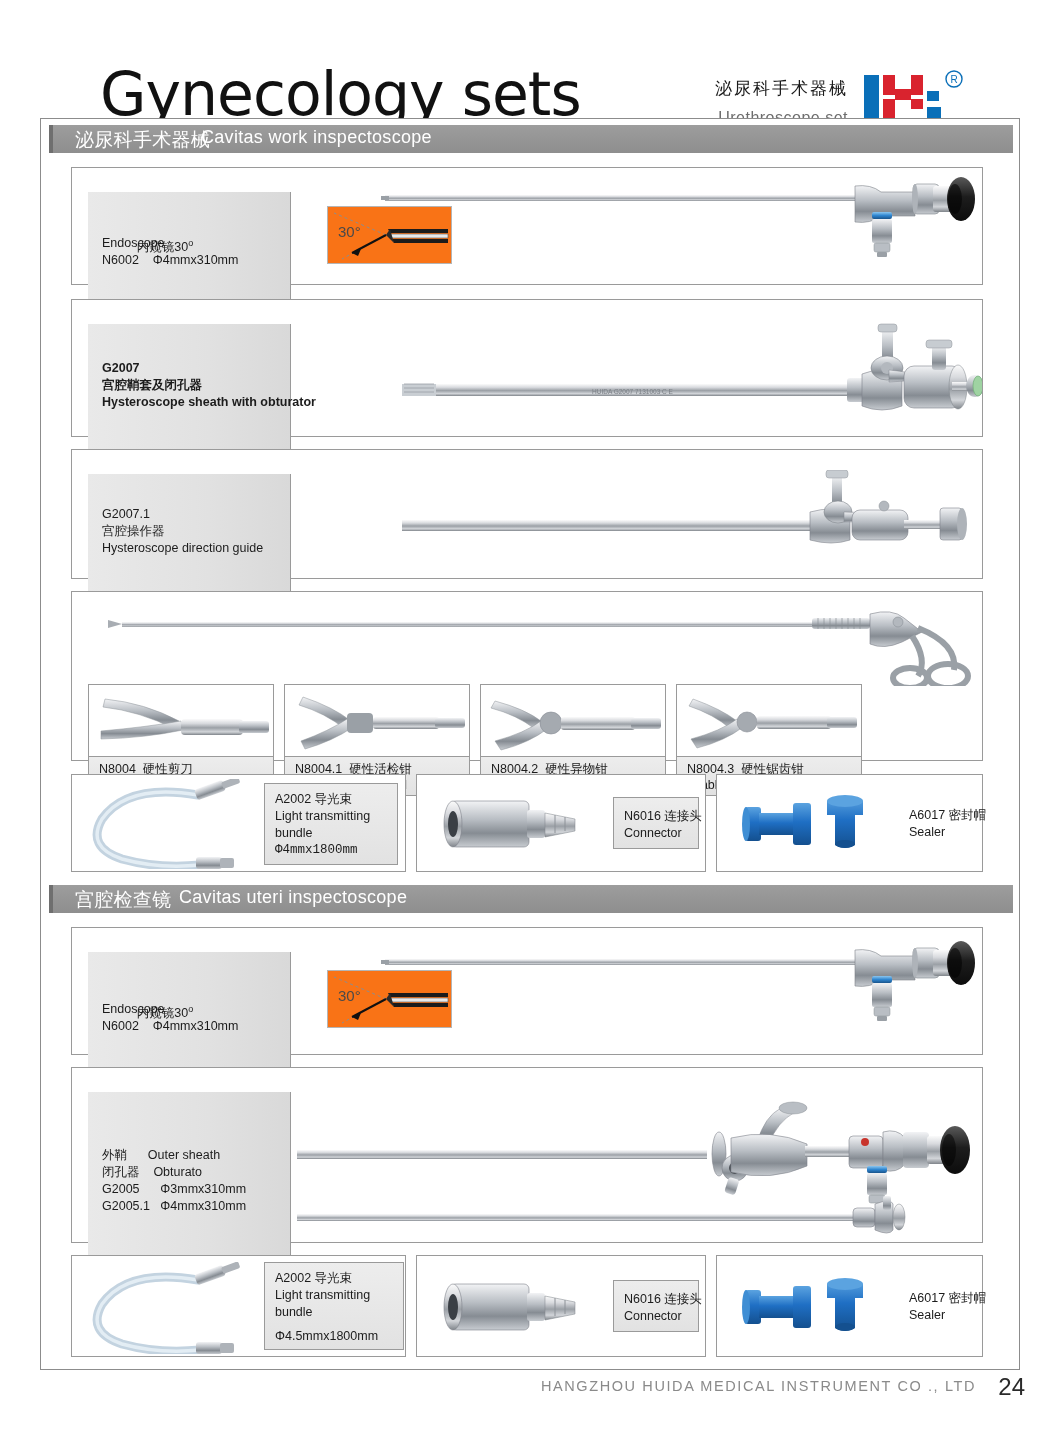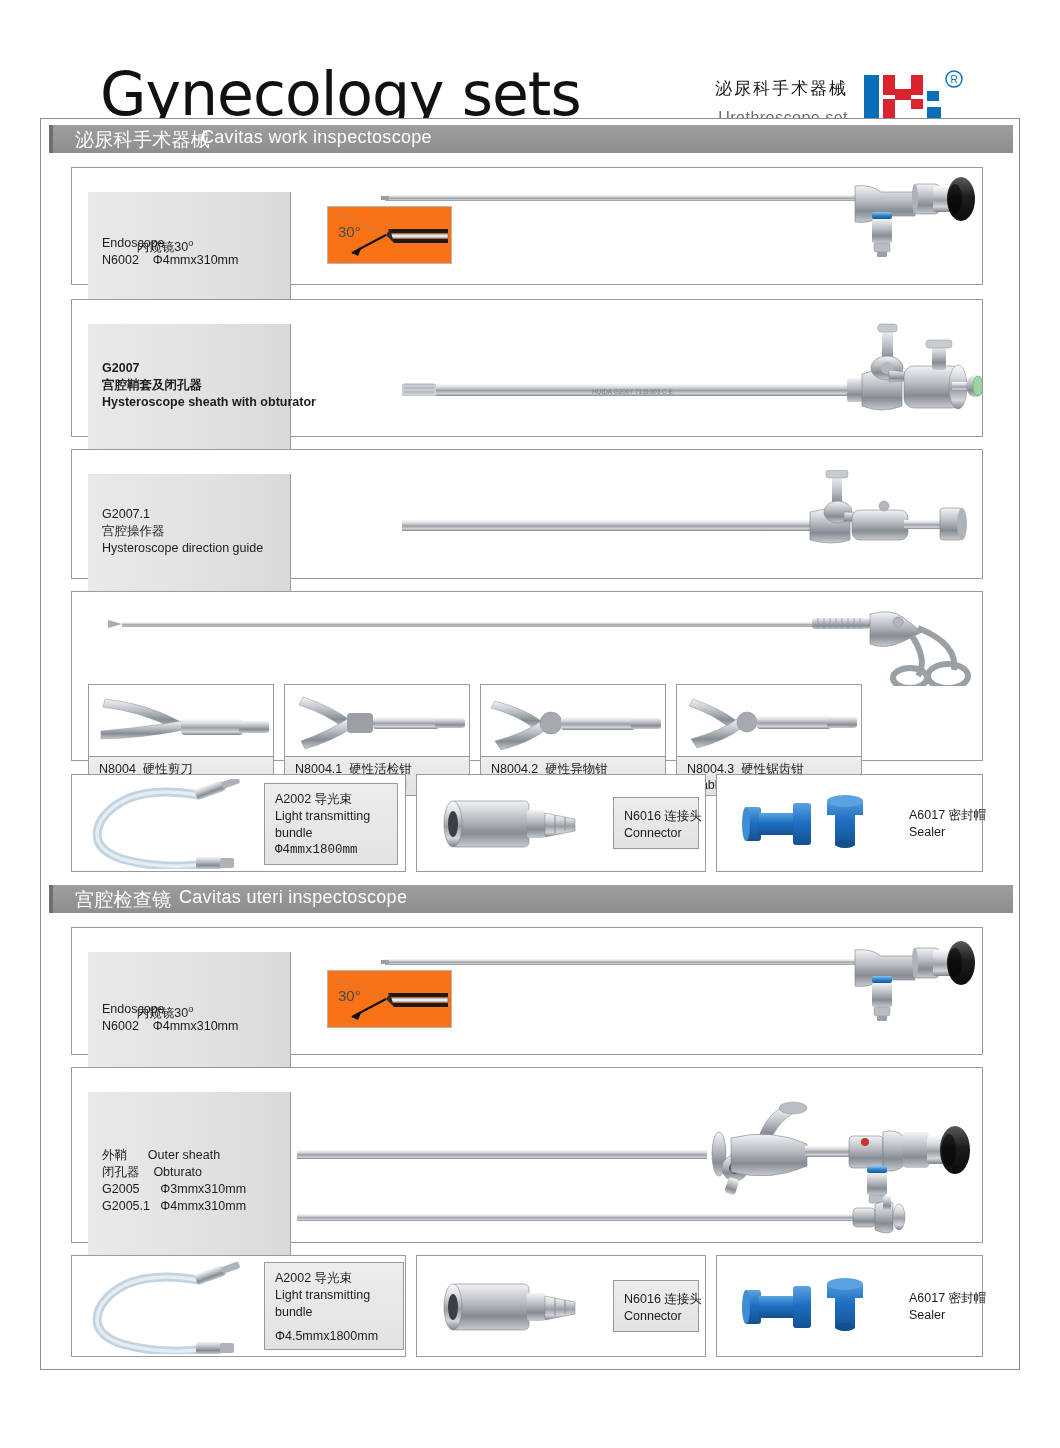--- a/index.html
+++ b/index.html
@@ -601,14 +601,18 @@
         </svg>
       </div>
       <div class="capbox" style="left:192px;top:24px;width:66px;height:52px;border:none;background:transparent;">
         <div class="l1" style="top:10px;left:0;">A6017    密封帽</div>
         <div class="l2" style="top:28px;left:0;">Sealer</div>
       </div>
     </div>
 
   </div>
 
+  <div class="footer">
+    <div class="foot-text">HANGZHOU  HUIDA  MEDICAL  INSTRUMENT  CO ., LTD</div>
+    <div class="pageno">24</div>
+  </div>
 
 </div>
 
 </body></html>

